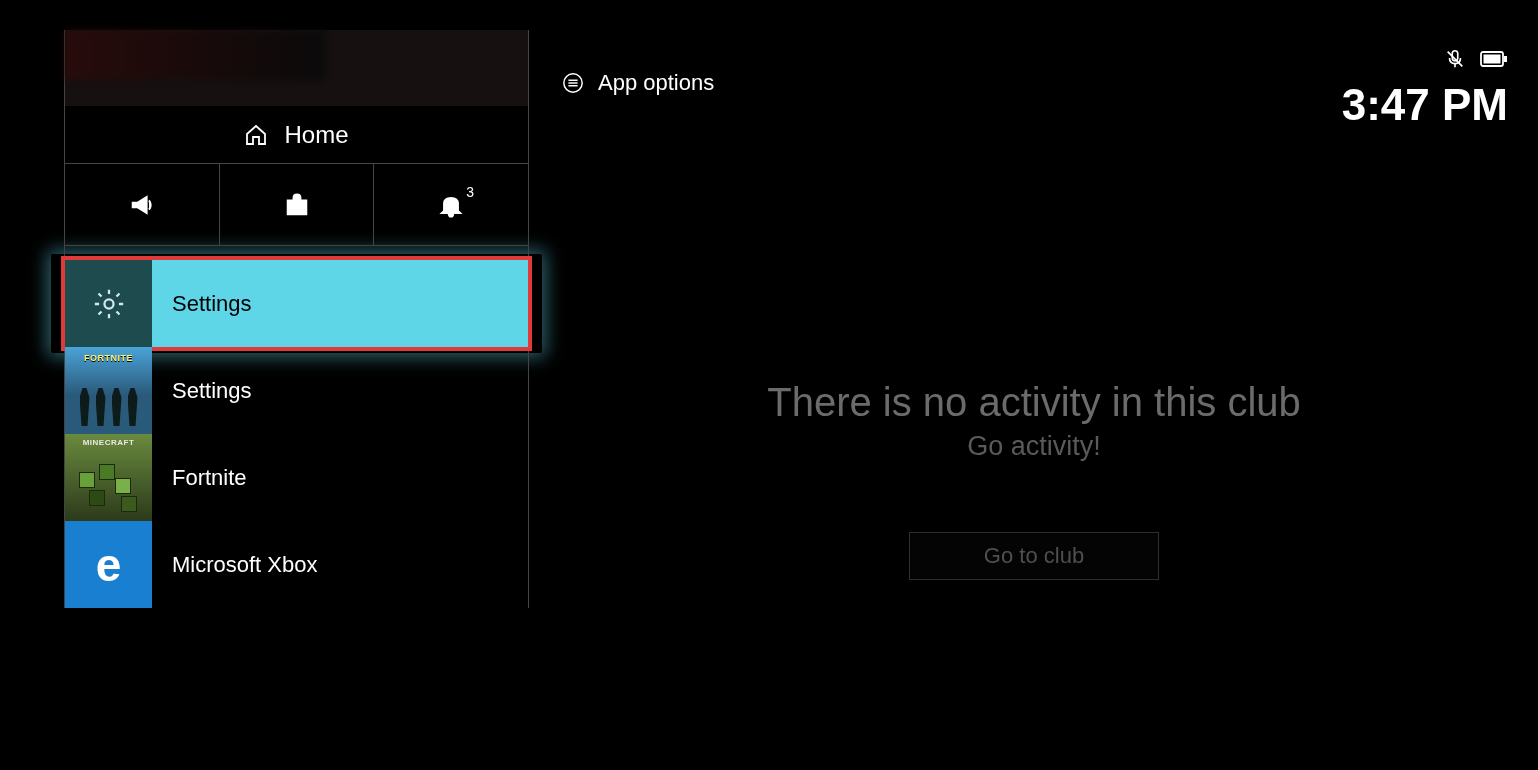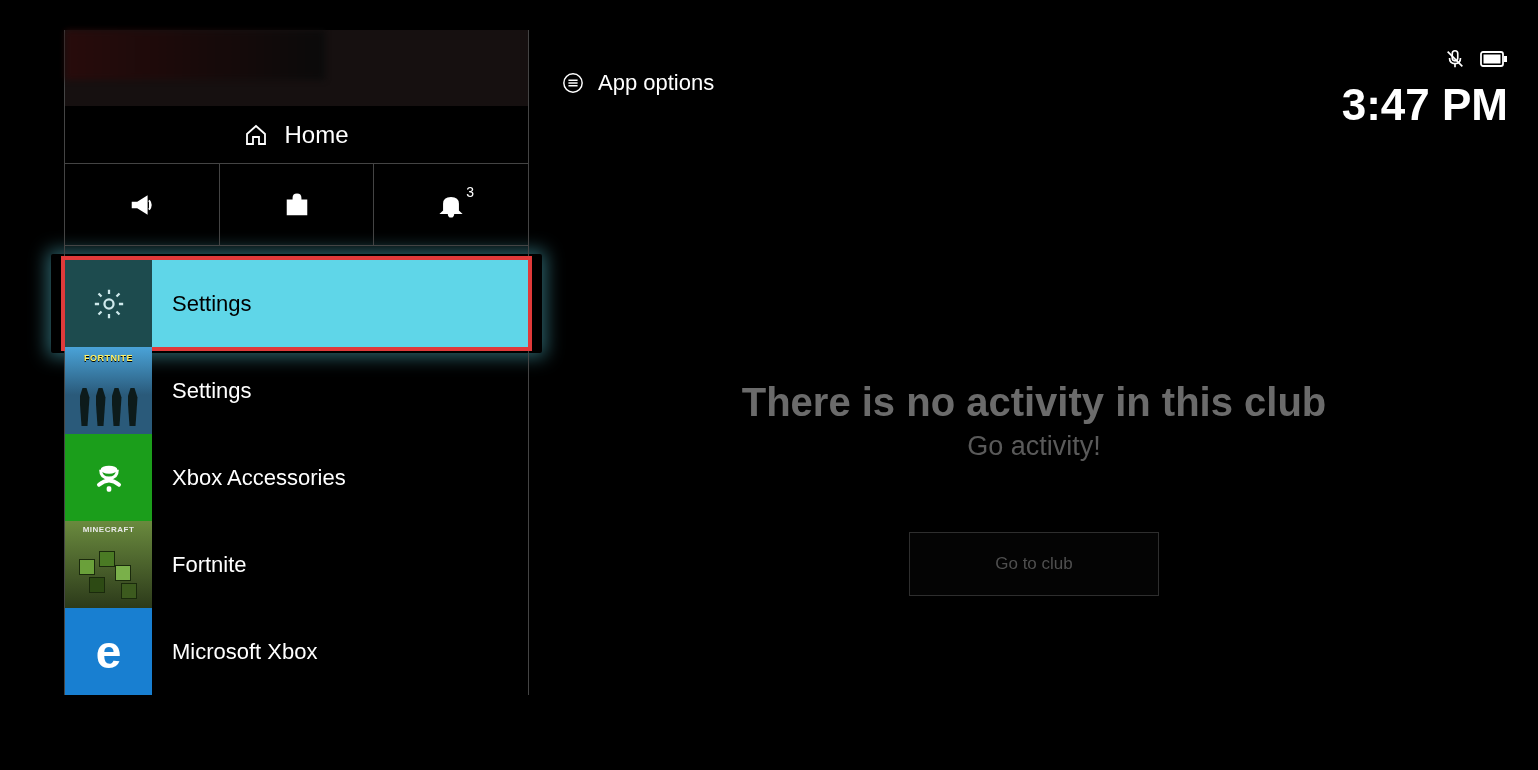--- a/index.html
+++ b/index.html
@@ -198,37 +198,37 @@
     
     .center {
       position: absolute;
       left: 560px;
       right: 30px;
       top: 380px;
       text-align: center;
     }
     .center-title {
       font-size: 40px;
-      font-weight: 700;
+      font-weight: 400;
       color: #6b6b6b;
     }
     .center-sub {
       font-size: 27px;
       color: #5a5a5a;
       margin-top: 6px;
     }
     .center-btn {
       margin: 70px auto 0;
       width: 250px;
-      height: 64px;
+      height: 48px;
       border: 1px solid #2e2e2e;
       display: flex;
       align-items: center;
       justify-content: center;
-      font-size: 17px;
+      font-size: 22px;
       color: #4f4f4f;
       background: rgba(20,20,20,0.2);
     }
   </style>
 </head>
 <body>
 
 <div class="sidebar">
   <div class="profile-area">
     <div class="profile-blur"></div>
@@ -286,31 +286,20 @@
       <div class="fortnite-figures">
         <div class="figure"></div>
           <div class="figure"></div>
           <div class="figure"></div>
           <div class="figure"></div>
       </div>
     </div>
     <span class="item-label">Settings</span>
   </div>
 
-  <div class="item">
-    <div class="item-icon tile-accessories">
-      <svg width="40" height="40" viewBox="0 0 24 24" fill="#fff">
-        <ellipse cx="12" cy="7" rx="5" ry="2.4"></ellipse>
-        <path d="M7 7 Q7 12 12 12 Q17 12 17 7" fill="none" stroke="#fff" stroke-width="1.8"></path>
-        <path d="M6 16 Q12 11 18 16" fill="none" stroke="#fff" stroke-width="2.4" stroke-linecap="round"></path>
-        <rect x="10.6" y="17" width="2.8" height="3.2" rx="1"></rect>
-      </svg>
-    </div>
-    <span class="item-label">Xbox Accessories</span>
-  </div>
 
   <div class="item">
     <div class="item-icon tile-minecraft">
       <div class="mc-block" style="left:14px; top:38px; background:#6aa03a;"></div>
       <div class="mc-block" style="left:34px; top:30px; background:#4a7a24;"></div>
       <div class="mc-block" style="left:50px; top:44px; background:#7ab04a;"></div>
       <div class="mc-block" style="left:24px; top:56px; background:#2d4a14;"></div>
       <div class="mc-block" style="left:56px; top:62px; background:#3c5a1e;"></div>
     </div>
     <span class="item-label">Fortnite</span>

